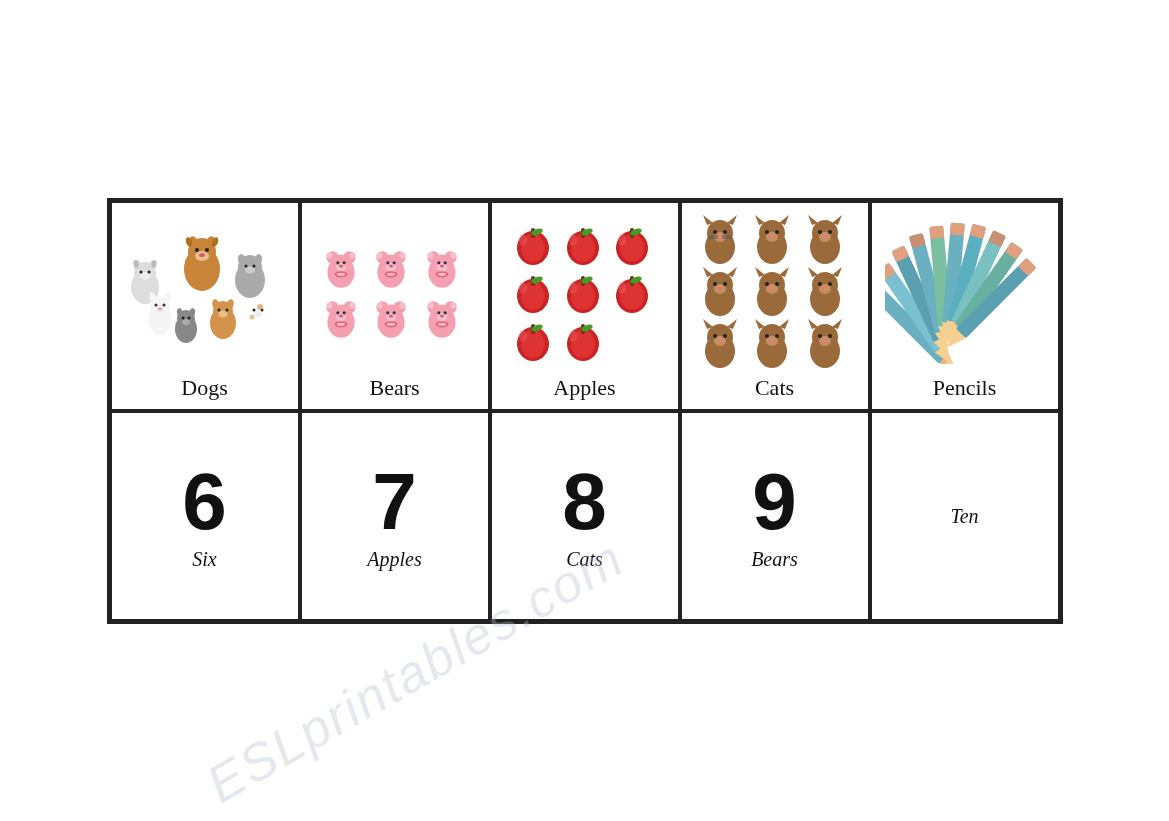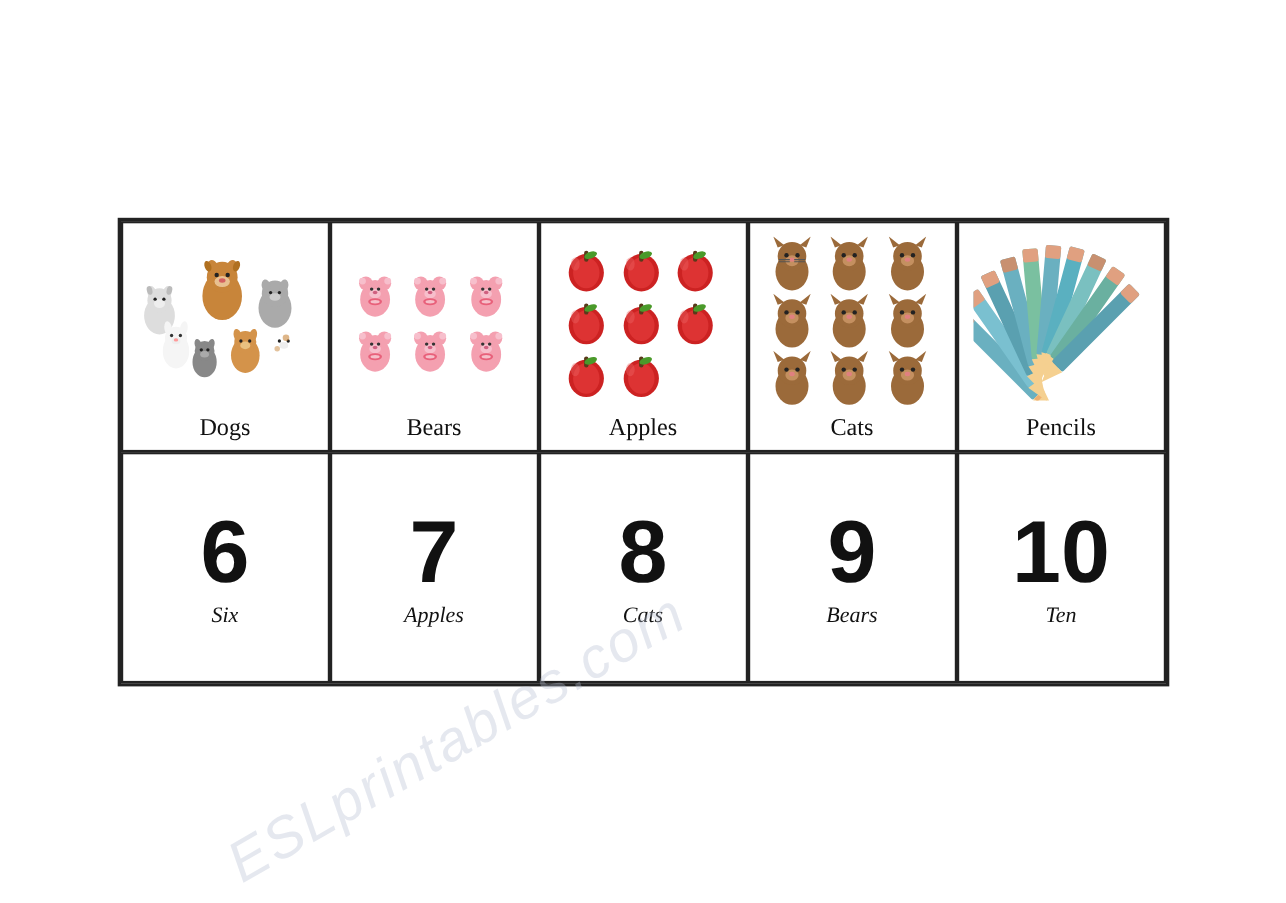--- a/index.html
+++ b/index.html
@@ -574,17 +574,16 @@
     <div class="card-number">8</div>
     <div class="card-word">Cats</div>
   </div>
 
   <div class="card">
     <div class="card-number">9</div>
     <div class="card-word">Bears</div>
   </div>
 
   <div class="card">
-    <div class="card-number">10</div>
     <div class="card-word">Ten</div>
   </div>
 
 </div>
 
 </body></html>

